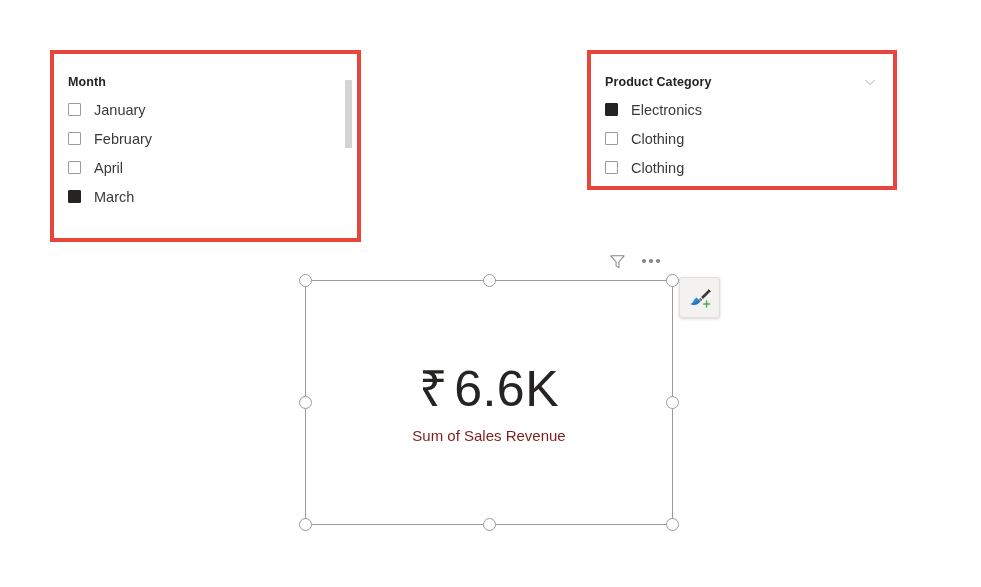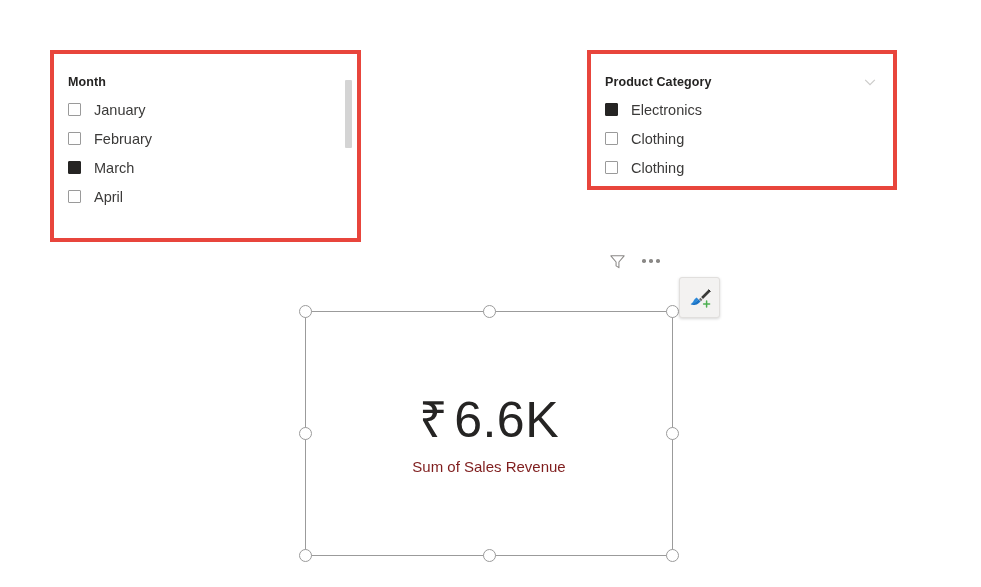--- a/index.html
+++ b/index.html
@@ -153,21 +153,20 @@
   
   .card-visual {
     position: absolute;
     left: 305px;
     top: 280px;
     width: 368px;
     height: 245px;
     box-sizing: border-box;
     border: 1px solid #9b9b9b;
     background: #ffffff;
-    margin-top: 31px;
   }
   .card-body {
     position: absolute;
     left: 0;
     right: 0;
     top: 50%;
     transform: translateY(-50%);
     text-align: center;
   }
   .card-value {
@@ -240,26 +239,26 @@
     <ul class="slicer-list">
       <li class="slicer-item">
         <span class="cb"></span>
         <span class="slicer-label">January</span>
       </li>
       <li class="slicer-item">
         <span class="cb"></span>
         <span class="slicer-label">February</span>
       </li>
       <li class="slicer-item">
+        <span class="cb"></span>
+        <span class="slicer-label">April</span>
+      </li>
+      <li class="slicer-item">
         <span class="cb checked"></span>
         <span class="slicer-label">March</span>
-      </li>
-      <li class="slicer-item">
-        <span class="cb"></span>
-        <span class="slicer-label">April</span>
       </li>
       <li class="slicer-item">
 
         <span class="slicer-label"></span>
       </li>
     </ul>
 
     <div class="slicer-scroll-track">
       <div class="slicer-scroll-thumb"></div>
     </div>

